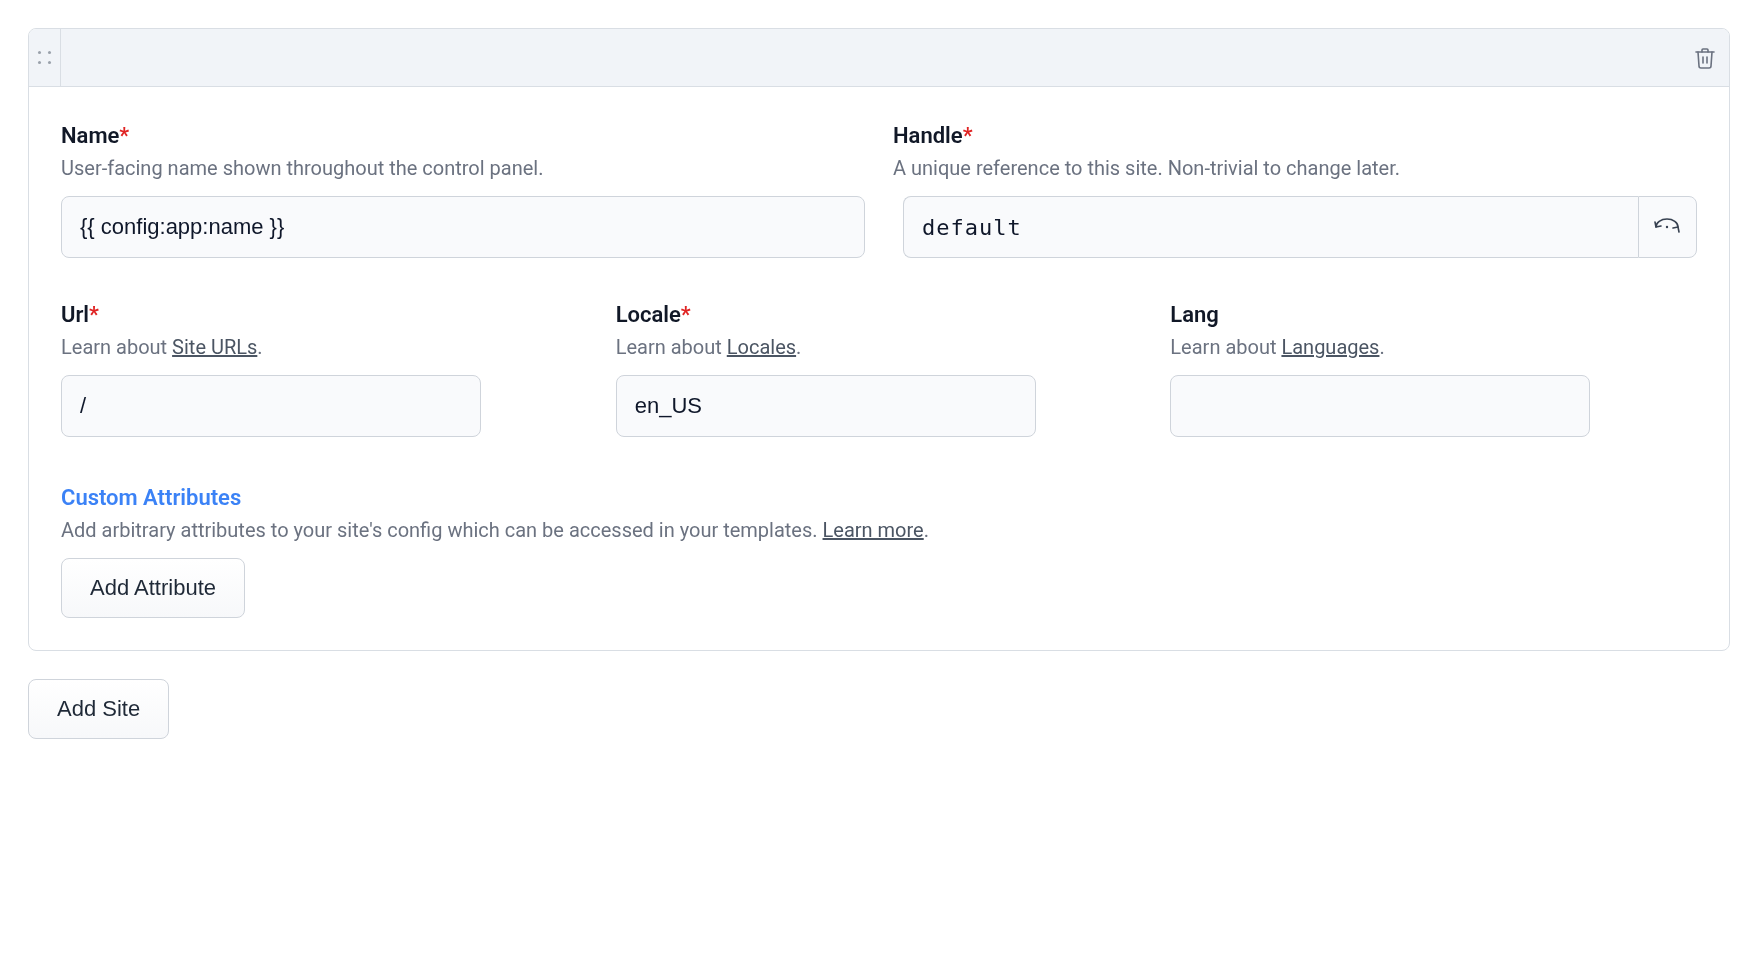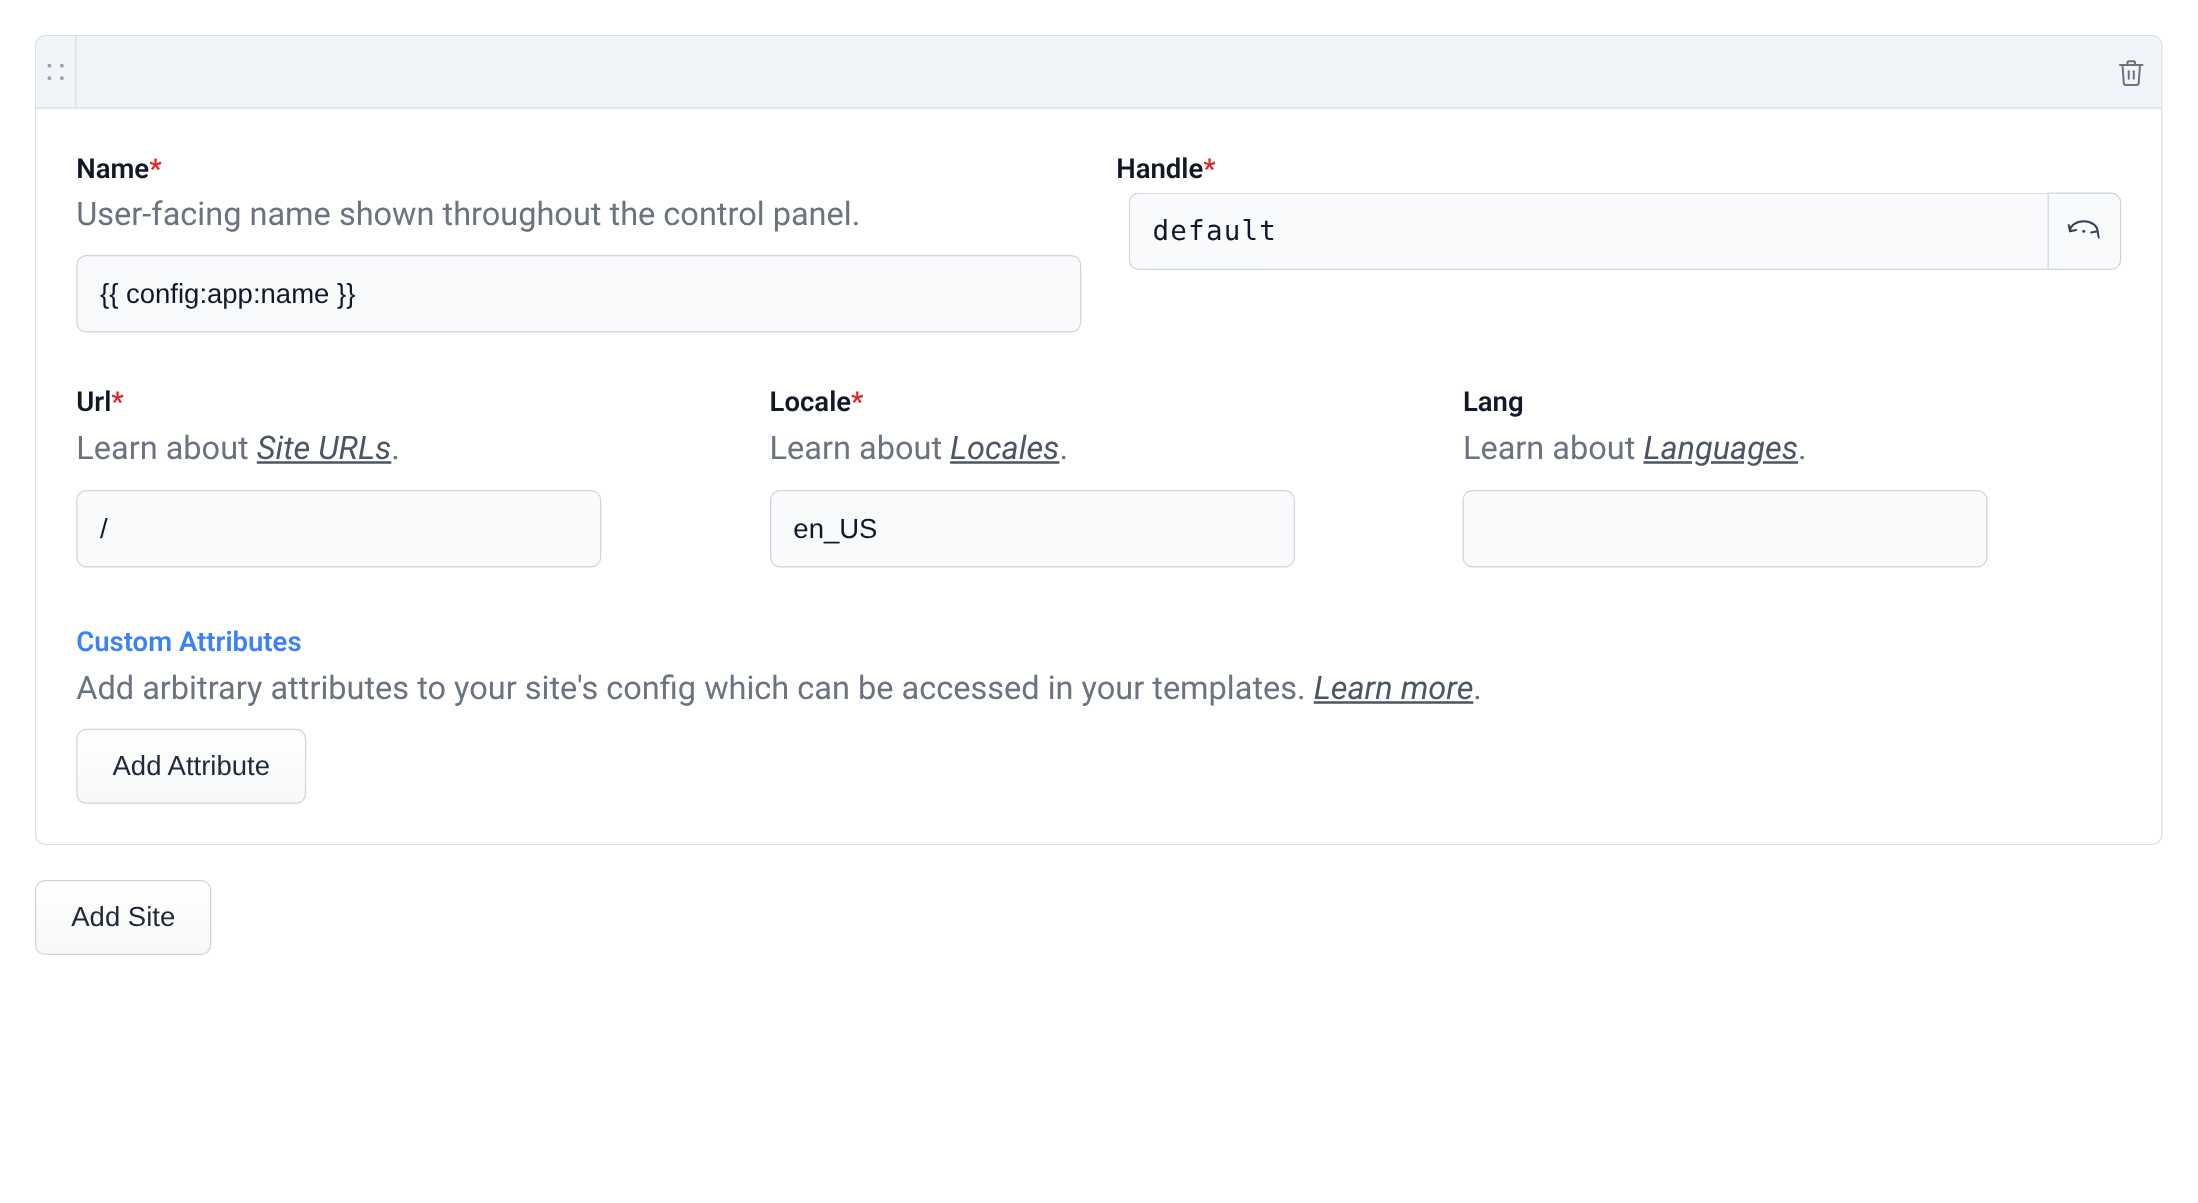--- a/index.html
+++ b/index.html
@@ -85,30 +85,29 @@
       font-size: 22px;
       color: #111827;
       display: block;
       margin-bottom: 6px;
     }
 
     .req { color: #e02424; }
 
     .help {
       color: #6b7280;
-      font-size: 26px;
+      font-size: 20px;
       line-height: 1.4;
       margin-bottom: 14px;
     }
 
     .help a, .link {
       color: #4b5563;
       text-decoration: underline;
       cursor: pointer;
-      font-style: italic;
     }
 
     .text-input {
       width: 100%;
       height: 62px;
       border: 1px solid #cfd4db;
       border-radius: 8px;
       background: #f9fafc;
       padding: 0 18px;
       font-size: 22px;
@@ -200,20 +199,21 @@
           <span>Name</span><span class="req">*</span>
         </label>
         <div class="help">User-facing name shown throughout the control panel.</div>
         <input type="text" class="text-input" value="{{ config:app:name }}" style="">
       </div>
 
       <div class="field half">
         <label class="label">
           <span>Handle</span><span class="req">*</span>
         </label>
+        <div class="help">A unique reference to this site. Non-trivial to change later.</div>
         <div class="handle-wrap">
           <input type="text" class="text-input" value="default" style="">
           <div class="regen-btn">
             <svg width="26" height="20" viewBox="0 0 26 20" fill="none" stroke="currentColor" stroke-width="1.6" stroke-linecap="round" stroke-linejoin="round">
               <path d="M2 10 A11 8 0 0 1 24 10"></path>
               <polyline points="1 5 2 10 7 9"></polyline>
               <polyline points="25 15 24 10 19 11"></polyline>
               <circle cx="13" cy="10" r="1.2" fill="currentColor" stroke="none"></circle>
             </svg>
           </div>

